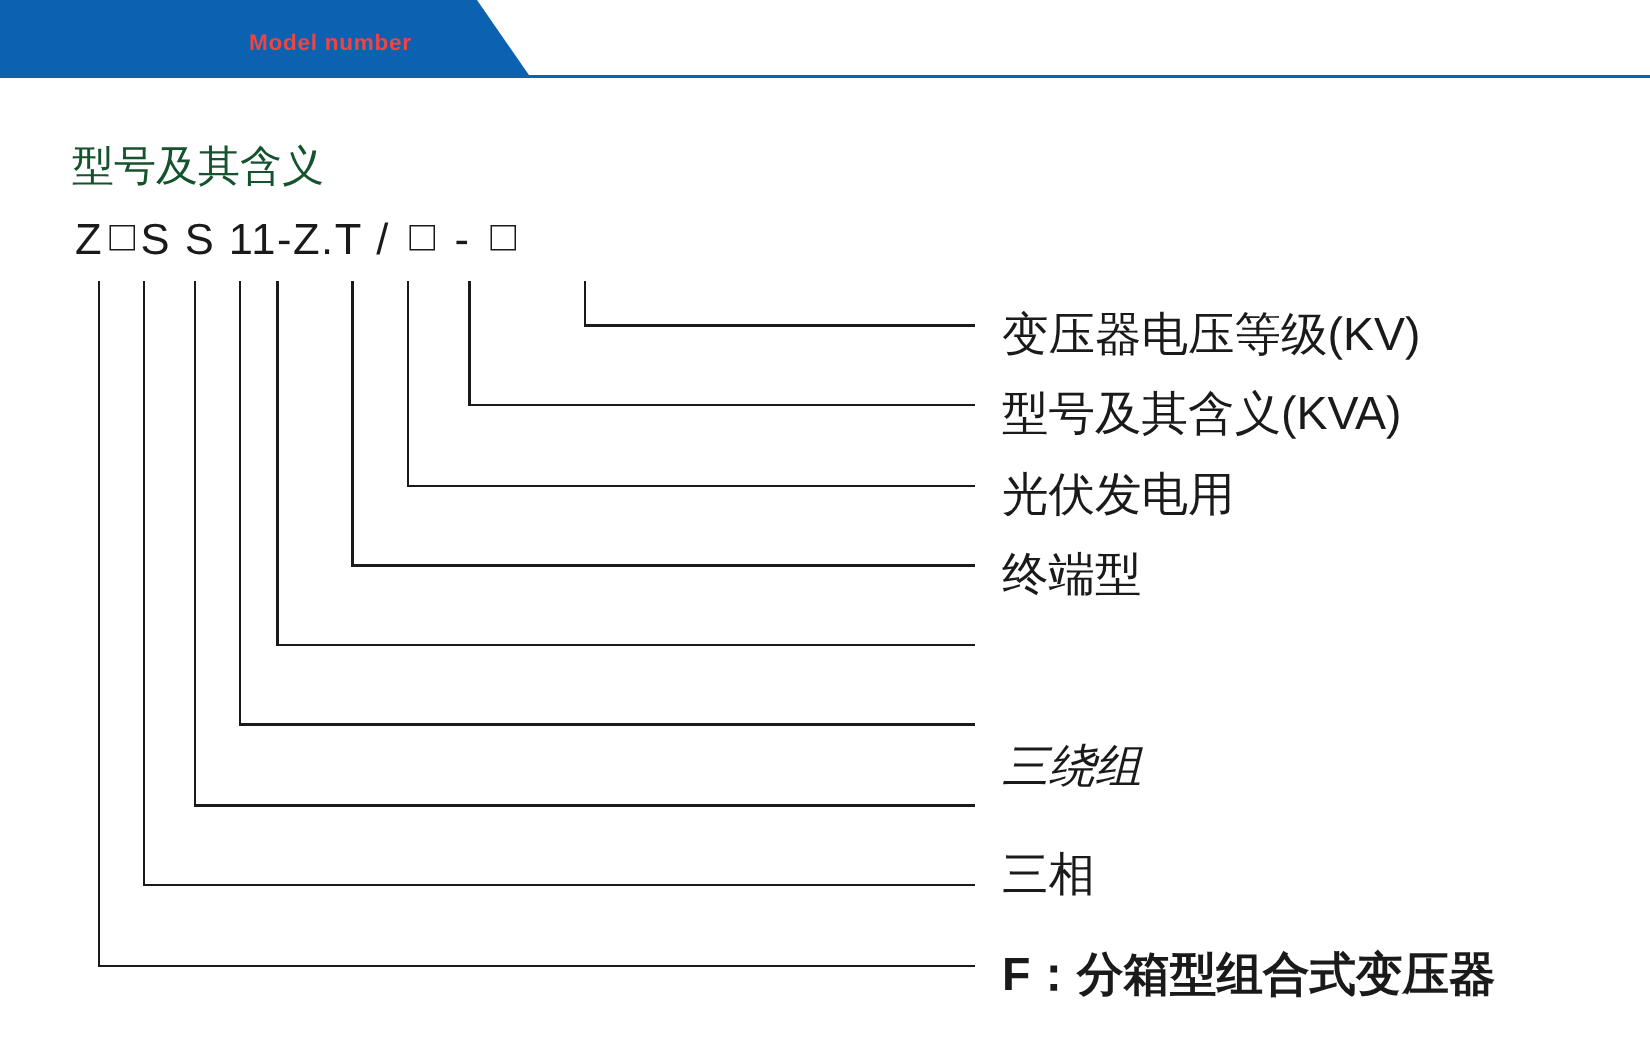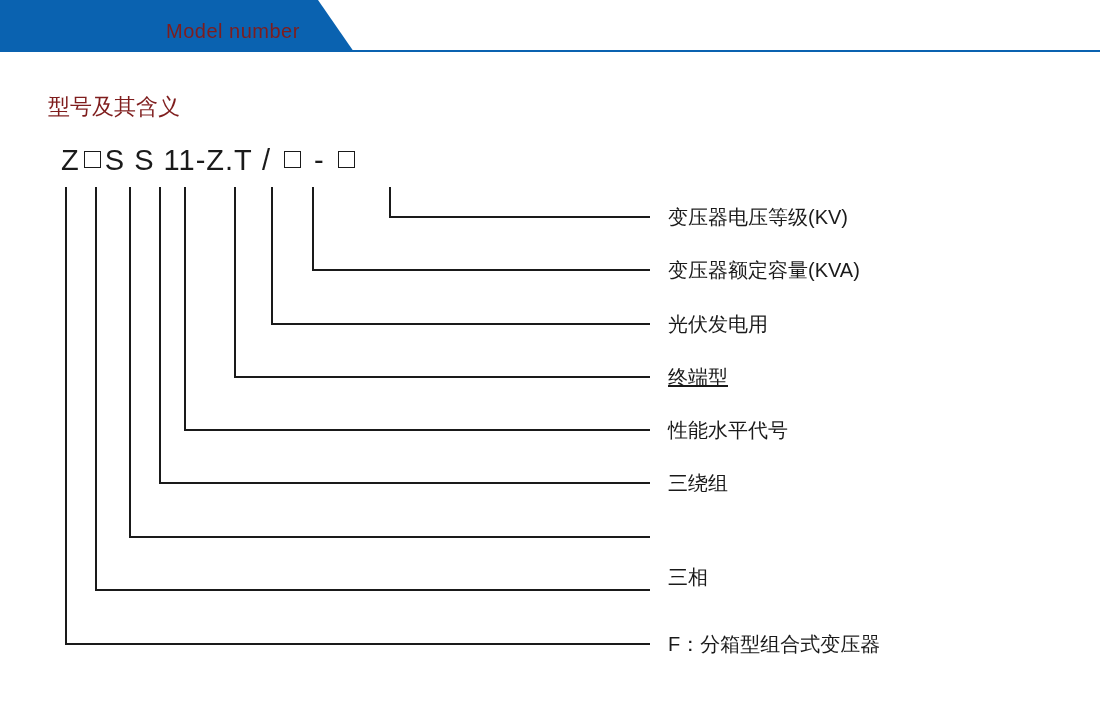--- a/index.html
+++ b/index.html
@@ -56,45 +56,46 @@
     font-size: 27px;
     font-weight: bold;
     color: #ffffff;
     letter-spacing: 2px;
     white-space: nowrap;
   }
   .header-title-en {
     position: absolute;
     left: 166px;
     top: 20px;
-    font-size: 20px;
-    color: #7f1d1d;
+    font-size: 15px;
+    color: #ef4444;
     letter-spacing: 0.5px;
     white-space: nowrap;
+    font-weight: bold;
   }
 
   
   .diagram {
     position: absolute;
     left: 0;
     top: 52px;
     width: 1100px;
     height: 654px;
   }
   .heading {
     position: absolute;
     left: 48px;
     top: 40px;
-    font-size: 22px;
-    color: #7f1d1d;
+    font-size: 28px;
+    color: #14532d;
     white-space: nowrap;
   }
   .model-code {
     position: absolute;
-    left: 61px;
+    left: 50px;
     top: 92px;
     font-size: 29px;
     color: #1a1a1a;
     white-space: nowrap;
     letter-spacing: 1px;
   }
   .model-code .box {
     display: inline-block;
     width: 15px;
     height: 15px;
@@ -107,21 +108,21 @@
     position: absolute;
     left: 0;
     top: 0;
     width: 1100px;
     height: 654px;
   }
 
   .label {
     position: absolute;
     left: 668px;
-    font-size: 20px;
+    font-size: 31px;
     color: #1a1a1a;
     white-space: nowrap;
     line-height: 1;
   }
 </style>
 </head>
 <body>
 
 <div class="header">
   <div class="header-bar"></div>
@@ -146,21 +147,20 @@
       <path d="M235,135 L235,325 L650,325"></path>
       <path d="M185,135 L185,378 L650,378"></path>
       <path d="M160,135 L160,431 L650,431"></path>
       <path d="M130,135 L130,485 L650,485"></path>
       <path d="M96,135 L96,538 L650,538"></path>
       <path d="M66,135 L66,592 L650,592"></path>
     </g>
   </svg>
 
   <div class="label" style="top:155px;">变压器电压等级(KV)</div>
-  <div class="label" style="top:208px;">变压器额定容量(KVA)</div>
+  <div class="label" style="top:208px;">型号及其含义(KVA)</div>
   <div class="label" style="top:262px;text-align:right;">光伏发电用</div>
-  <div class="label" style="top:315px;text-decoration:underline;">终端型</div>
-  <div class="label" style="top:368px;">性能水平代号</div>
-  <div class="label" style="top:421px;">三绕组</div>
+  <div class="label" style="top:315px;">终端型</div>
+  <div class="label" style="top:443px;font-style:italic;">三绕组</div>
   <div class="label" style="top:475px;margin-top:40px;">三相</div>
-  <div class="label" style="top:582px;">F：分箱型组合式变压器</div>
+  <div class="label" style="top:582px;font-weight:bold;">F：分箱型组合式变压器</div>
 
 </div>
 
 </body></html>

